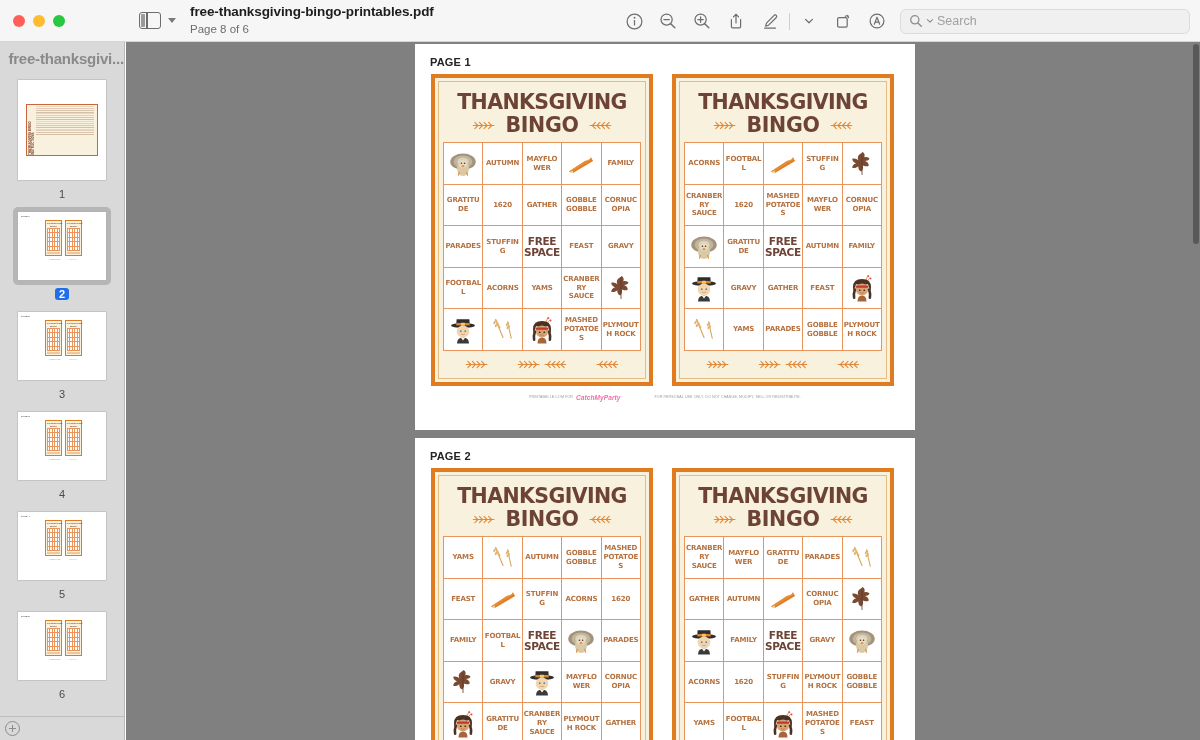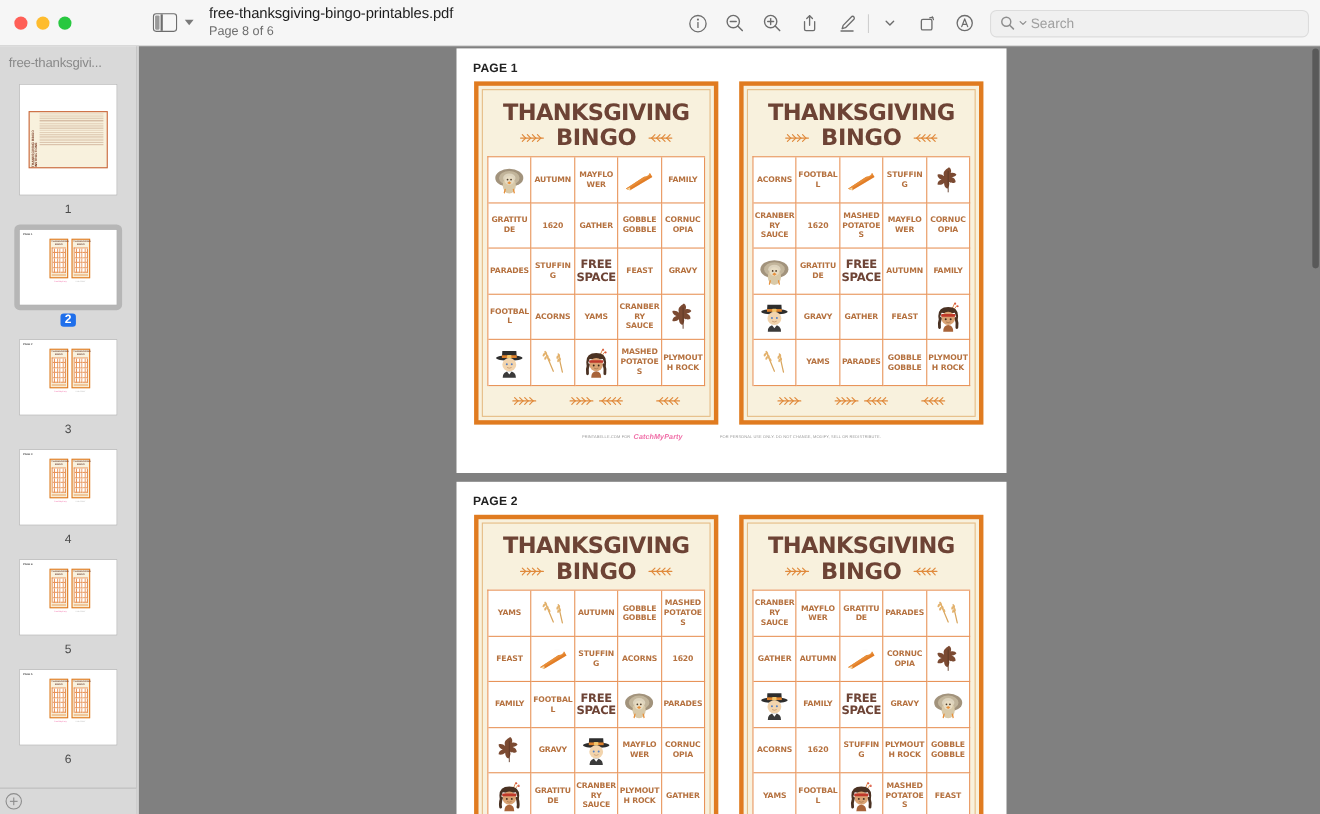--- a/index.html
+++ b/index.html
@@ -23,21 +23,21 @@
   .light.yellow { background: #febc2e; }
   .light.green { background: #28c840; }
 
   .tb-left { display: flex; align-items: center; gap: 7px; padding-left: 14px; }
   .sb-toggle { width: 22px; height: 17px; border: 1.6px solid #6d6d6d; border-radius: 3px; position: relative; }
   .sb-toggle::after { content:""; position:absolute; left: 6px; top: 0; bottom: 0; width: 1.6px; background: #6d6d6d; }
   .sb-toggle::before { content:""; position:absolute; left: 1.4px; top: 1.4px; bottom: 1.4px; width: 4px; background: #9a9a9a; border-radius: 1px;}
   .chev { width:0; height:0; border-left:4px solid transparent; border-right:4px solid transparent; border-top:5px solid #7a7a7a; }
 
   .doc-meta { padding-left: 14px; line-height: 1.25; }
-  .doc-title { font-size: 13.5px; font-weight: normal; color: #1d1d1d; letter-spacing: -0.1px; }
+  .doc-title { font-size: 13.5px; font-weight: bold; color: #1d1d1d; letter-spacing: -0.1px; }
   .doc-sub { font-size: 11.5px; color: #6e6e6e; margin-top: 1px; }
 
   .tb-right { position: absolute; right: 0; top: 0; height: 42px; display: flex; align-items: center; gap: 0px; padding-right: 10px; justify-content: space-between; }
   .tb-btn { width: 34px; height: 30px; display: flex; align-items: center; justify-content: center; cursor: default; }
   .tb-btn svg { display: block; }
   .tb-sep { width: 1px; height: 17px; background: #cfcfcf; margin: 0 2px; }
 
   .search {
     width: 290px; height: 25px; border-radius: 6px; background: #f0f0f0;
     border: 1px solid #dcdcdc; display: flex; align-items: center;
@@ -46,22 +46,22 @@
   .search-ph { font-size: 12.5px; color: #a0a0a0; }
 
   
   .sidebar {
     position: absolute; top: 42px; left: 0; width: 125px; height: 698px;
     background: #d9d9d9;
     border-right: 1px solid #b9b9b9;
     overflow: hidden;
   }
   .sb-header {
-    font-size: 12px; font-weight: normal; color: #8a8a8a;
-    padding: 8px 0 6px 8px; letter-spacing: -0.2px;
+    font-size: 15px; font-weight: bold; color: #8a8a8a;
+    padding: 8px 0 6px 8px; letter-spacing: -0.2px; text-align: right;
   }
   .thumbs { padding-top: 2px; }
   .thumb-wrap { display: flex; flex-direction: column; align-items: center; margin-bottom: 7px; }
   .thumb-box { padding: 5px; border-radius: 5px; }
   .thumb-box.sel { background: #b6b6b6; }
   .thumb {
     width: 88px; height: 68px; background: #ffffff;
     box-shadow: 0 0 0 0.5px #b0b0b0;
     position: relative; overflow: hidden;
   }

